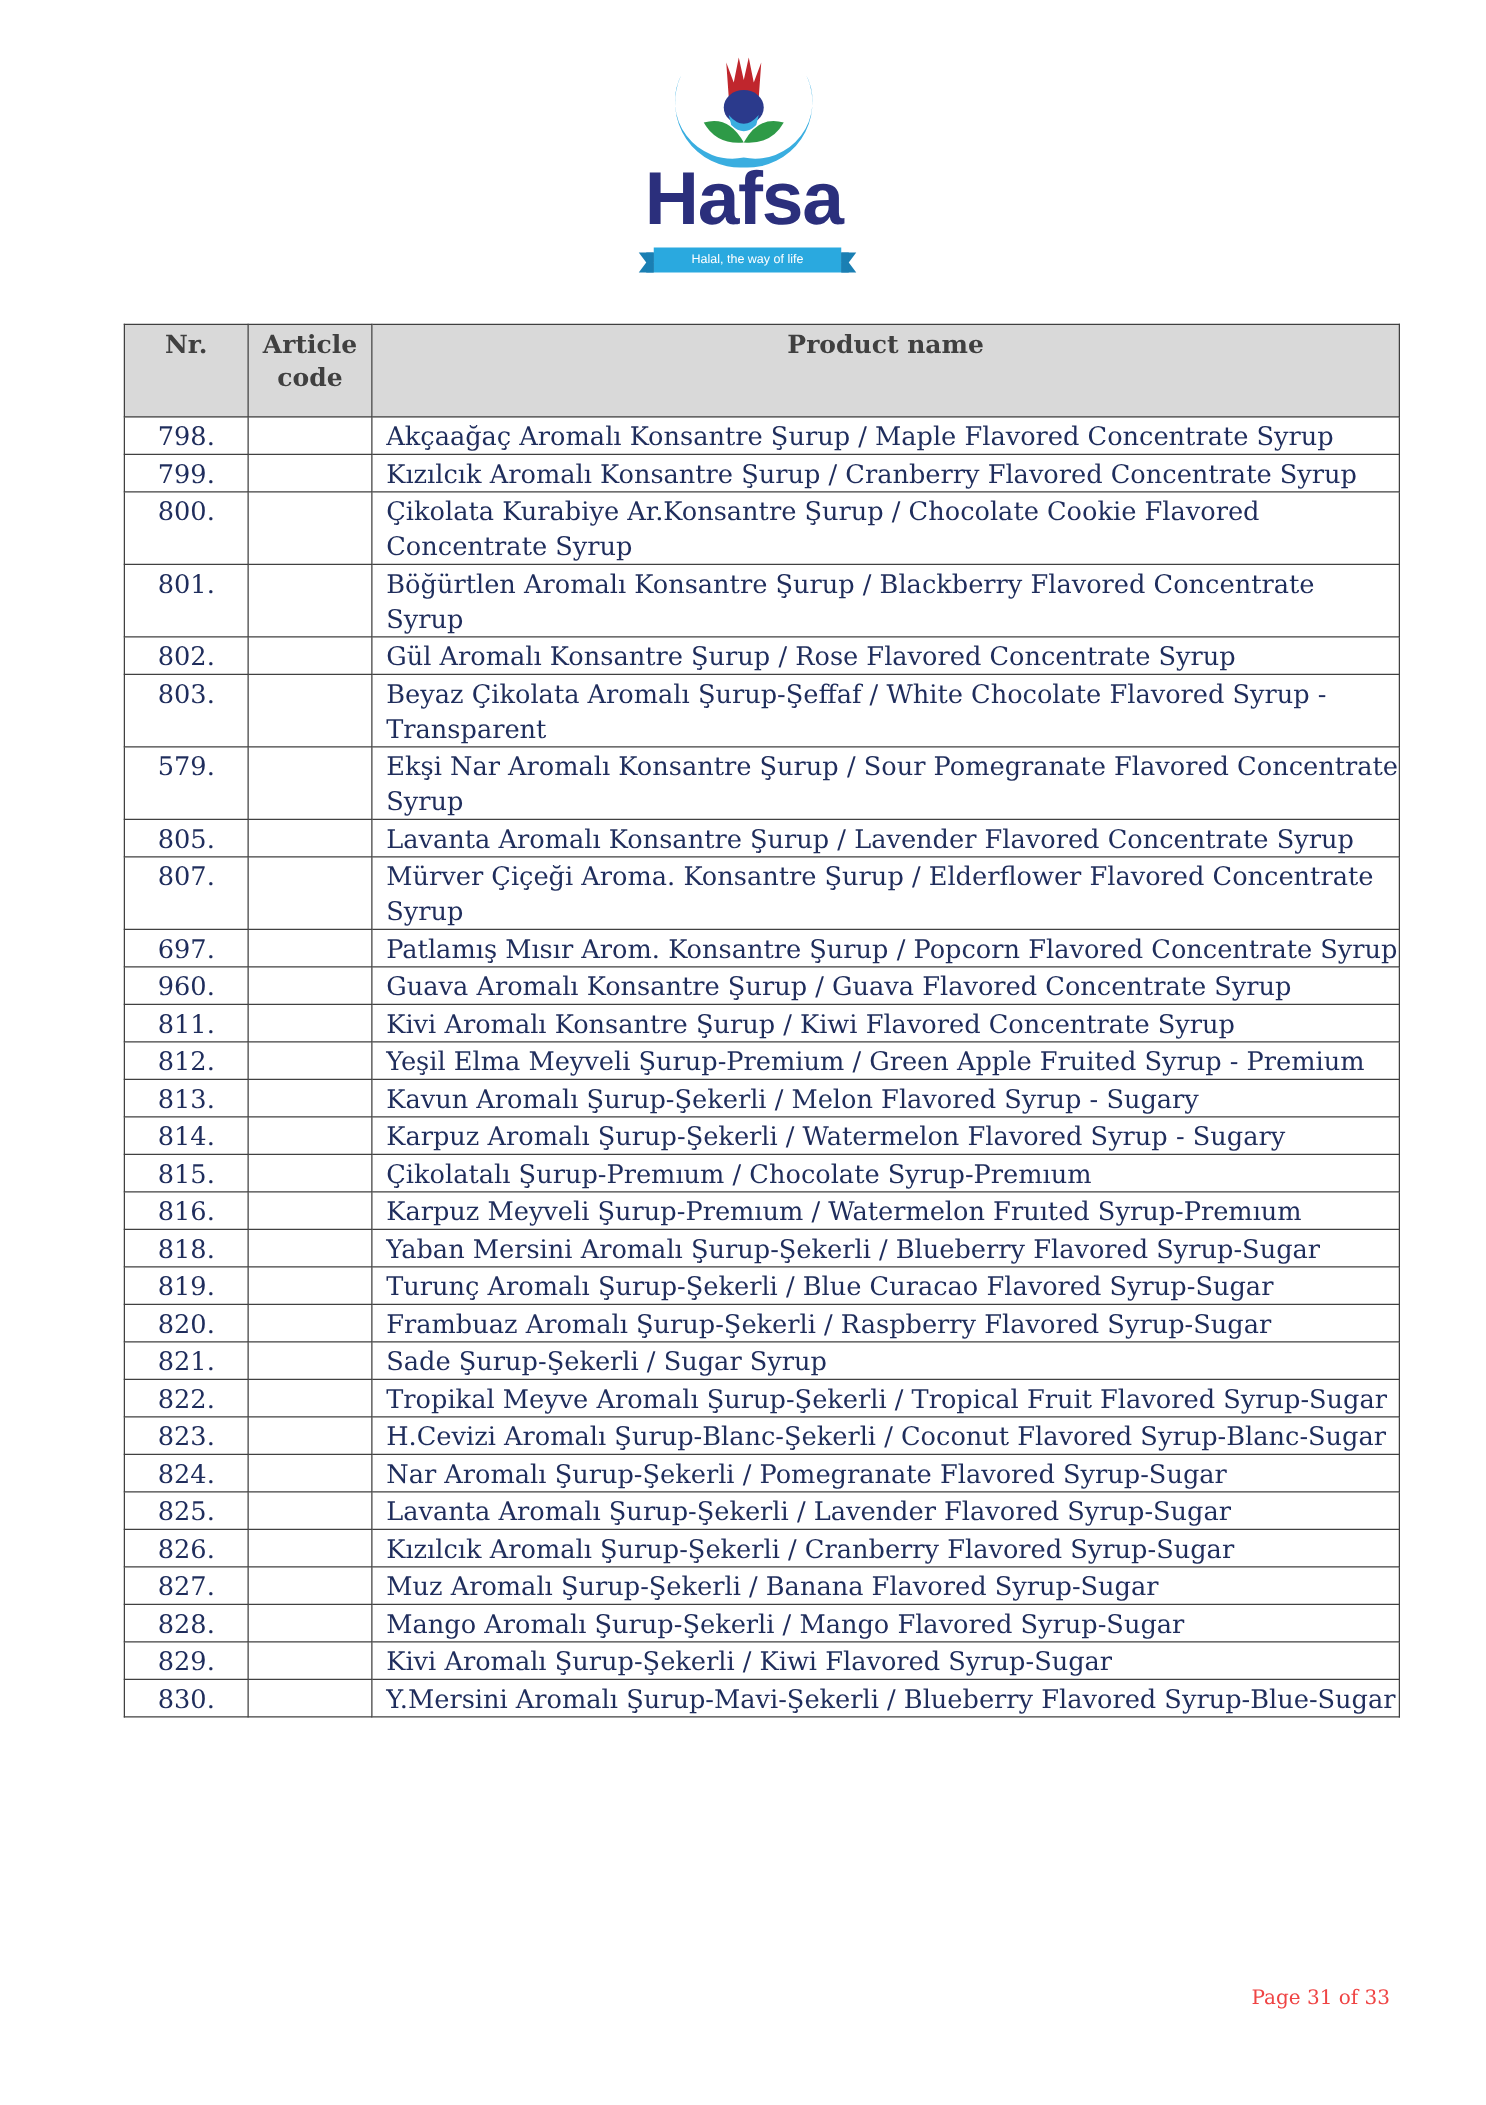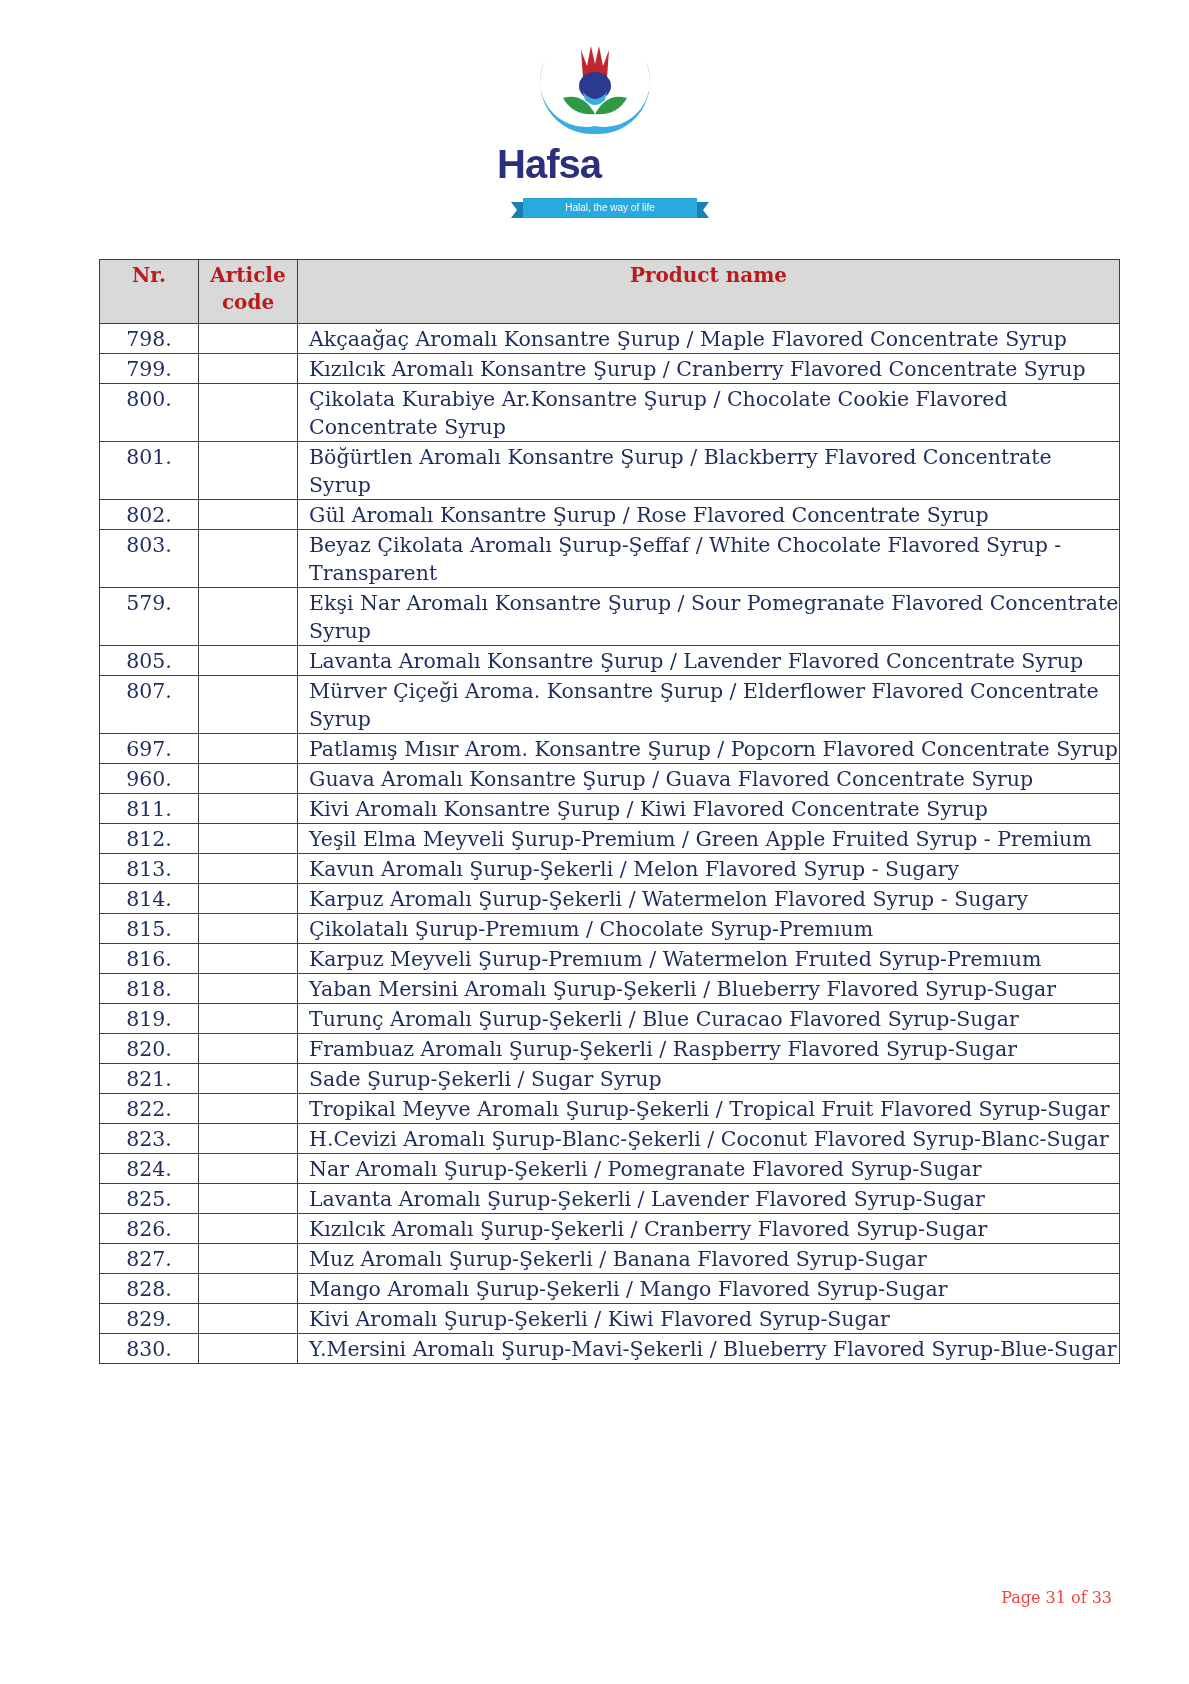--- a/index.html
+++ b/index.html
@@ -1,33 +1,33 @@
 <!DOCTYPE html>
 <html><head>
 <meta charset="utf-8">
 <style>
   html, body { margin:0; padding:0; background:#ffffff; }
   body { width:1189px; height:1684px; position:relative; overflow:hidden;
          font-family:"DejaVu Serif","Liberation Serif",serif; }
   .logo { position:absolute; left:497px; top:40px; width:196px; height:192px; }
-  .logo-word { position:absolute; left:0; right:0; top:102px; text-align:left;
-               font-family:"Liberation Sans",sans-serif; font-weight:bold; font-size:40px;
+  .logo-word { position:absolute; left:0; right:0; top:84px; text-align:center;
+               font-family:"Liberation Sans",sans-serif; font-weight:bold; font-size:60px;
                color:#2b2f7c; letter-spacing:-1px; }
-  .logo-ribbon { position:absolute; left:26px; top:158px; width:174px; height:20px; background:#2aa9df;
+  .logo-ribbon { position:absolute; left:26px; top:158px; width:150px; height:20px; background:#2aa9df;
                  color:#ffffff; font-family:"Liberation Sans",sans-serif; font-size:10px; text-align:center;
                  line-height:20px; }
   .logo-ribbon:before, .logo-ribbon:after { content:""; position:absolute; top:4px; width:0; height:0;
                  border-top:8px solid #1a7fb3; border-bottom:8px solid #1a7fb3; }
   .logo-ribbon:before { left:-12px; border-left:6px solid transparent; border-right:6px solid #1a7fb3; }
   .logo-ribbon:after { right:-12px; border-right:6px solid transparent; border-left:6px solid #1a7fb3; }
 
   table.products { position:absolute; left:99px; top:259px; width:1021px; border-collapse:collapse; }
   table.products th, table.products td { border:1.5px solid #404040; padding:0; vertical-align:top; }
-  table.products th { background:#d9d9d9; color:#b91c1c; font-weight:bold; font-size:20px;
-                      line-height:27px; text-align:center; padding-top:2px; padding-bottom:7px; }
+  table.products th { background:#d9d9d9; color:#404040; font-weight:bold; font-size:20px;
+                      line-height:27px; text-align:center; padding-top:2px; padding-bottom:17px; }
   table.products td { color:#1f2d5c; font-size:20.5px; line-height:28px; padding-top:1px; }
   td.nr { text-align:center; width:98px; }
   td.code { width:98px; }
   td.name { padding-left:11px !important; padding-right:6px; }
   .footer { position:absolute; right:77px; top:1588px; font-size:16px; color:#ef4444; }
 </style>
 </head>
 <body>
 
 <div class="logo">

